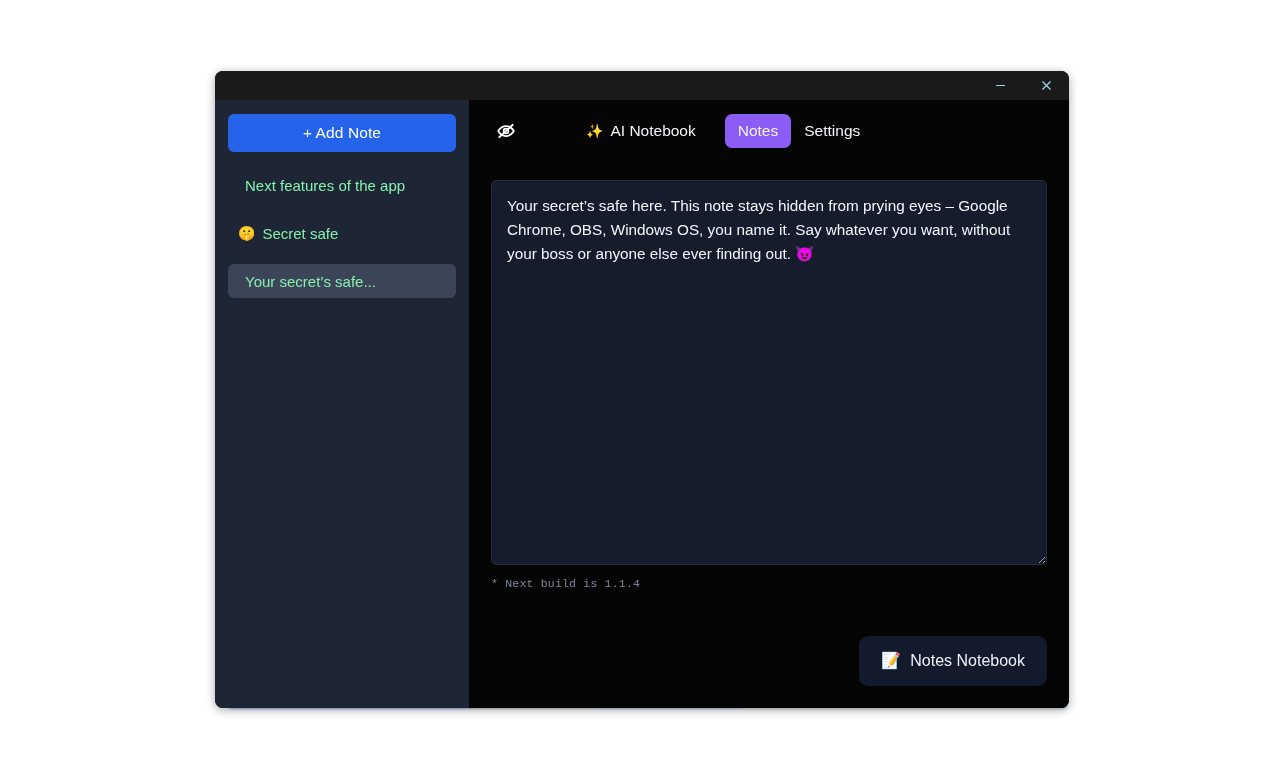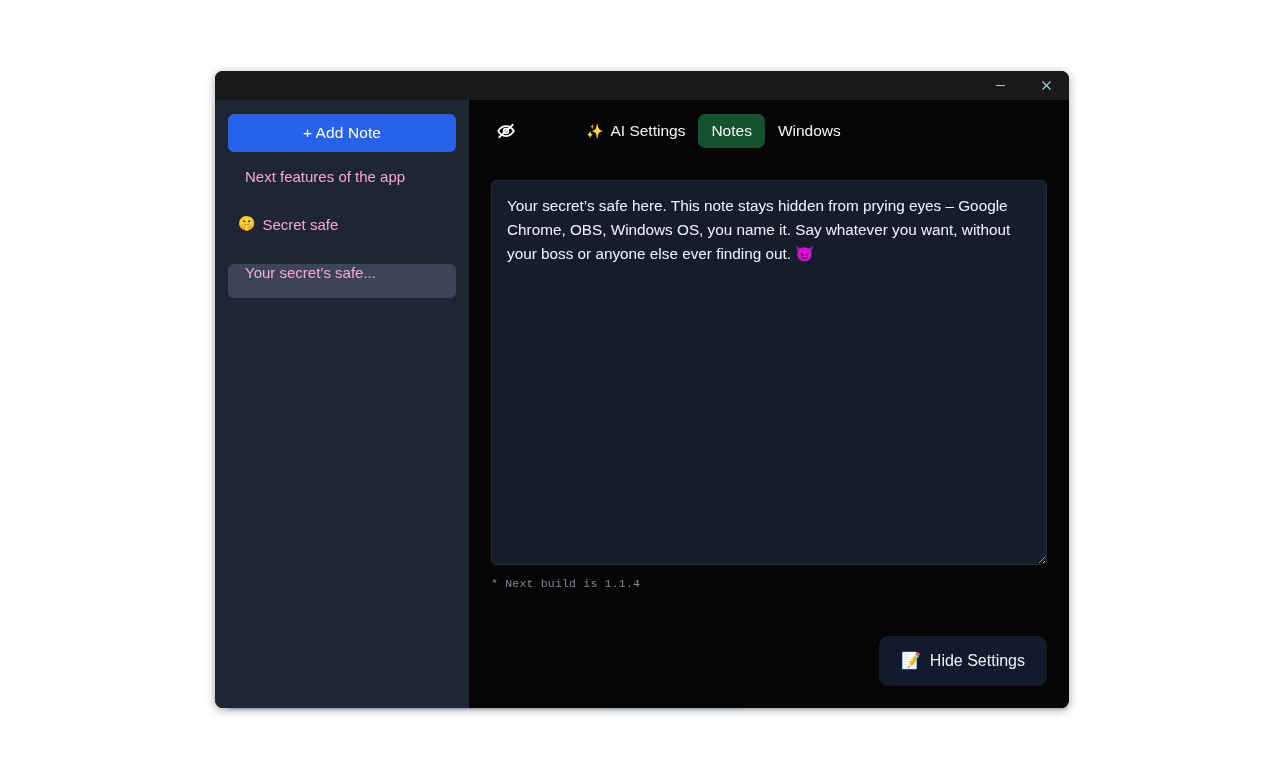--- a/index.html
+++ b/index.html
@@ -105,26 +105,26 @@
     margin-bottom: 16px;
   }
 
   #note-list {
     list-style: none;
     margin: 0;
     padding: 0;
   }
   .note-item {
     display: flex;
-    align-items: flex-start;
+    align-items: center;
     gap: 7px;
     height: 34px;
     padding: 0 10px;
     border-radius: 6px;
-    color: #f9a8d4;
+    color: #86efac;
     font-size: 15px;
     cursor: pointer;
     margin-bottom: 14px;
     white-space: nowrap;
     overflow: hidden;
   }
   .note-item.selected { background: #3c4557; }
   .note-emoji { font-size: 14px; line-height: 1; }
 
   
@@ -164,21 +164,21 @@
     padding: 0 13px;
     border-radius: 7px;
     background: transparent;
     border: none;
     color: #f2f4f8;
     font-size: 15.5px;
     font-family: "Liberation Sans", sans-serif;
     cursor: pointer;
     white-space: nowrap;
   }
-  .tab-btn.active { background: #14532d; }
+  .tab-btn.active { background: #8b5cf6; margin-left: 16px; }
   .tab-icon { font-size: 14px; line-height: 1; }
 
   
   #note-editor-wrap {
     padding: 18px 22px 0 22px;
     flex: 0 0 auto;
   }
   #note-textarea {
     width: 100%;
     height: 385px;
@@ -275,40 +275,40 @@
         <div id="visibility-toggle">
           <svg width="20" height="20" viewBox="0 0 24 24" fill="none" aria-hidden="true">
             <path d="M2.6 12s3.6-6 9.4-6 9.4 6 9.4 6-3.6 6-9.4 6-9.4-6-9.4-6z" stroke="currentColor" stroke-width="2.1" stroke-linecap="round" stroke-linejoin="round"></path>
             <circle cx="12" cy="12" r="2.9" stroke="currentColor" stroke-width="2.1"></circle>
             <line x1="4" y1="19.4" x2="20" y2="4.6" stroke="currentColor" stroke-width="2.3" stroke-linecap="round"></line>
           </svg>
         </div>
 
         <button class="tab-btn">
           <span class="tab-icon">✨</span>
-          <span>AI Settings</span>
+          <span>AI Notebook</span>
         </button>
 
         <button class="tab-btn active">
           <span>Notes</span>
         </button>
 
         <button class="tab-btn">
-          <span>Windows</span>
+          <span>Settings</span>
         </button>
       </div>
 
       <div id="note-editor-wrap">
         <textarea id="note-textarea" placeholder="Write your note..." style="">Your secret’s safe here. This note stays hidden from prying eyes – Google Chrome, OBS, Windows OS, you name it. Say whatever you want, without your boss or anyone else ever finding out. 😈</textarea>
       </div>
 
       <div id="build-label">* Next build is 1.1.4</div>
 
       <div id="footer-bar">
         <button id="hide-notebook-button">
           <span id="hide-notebook-icon">📝</span>
-          <span>Hide Settings</span>
+          <span>Notes Notebook</span>
         </button>
       </div>
 
     </div>
   </div>
 </div>
 
 </body></html>

